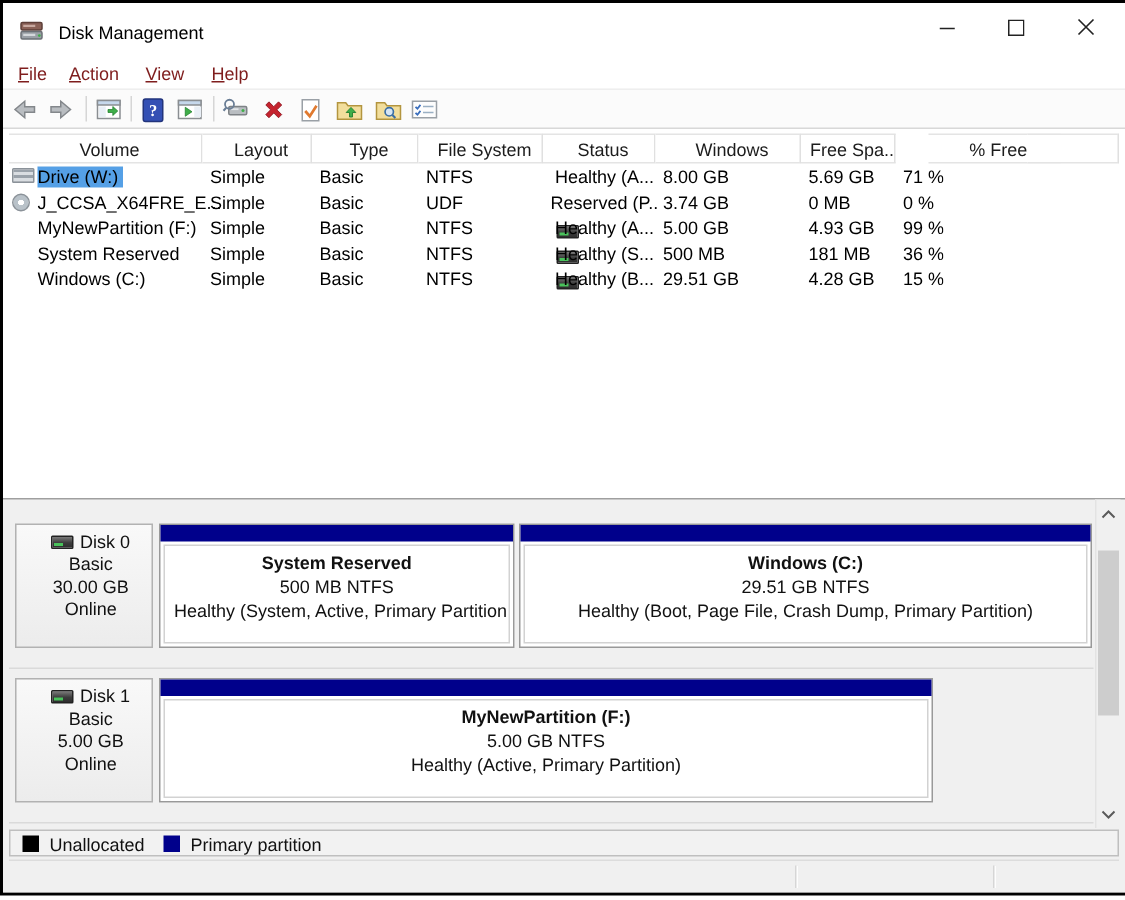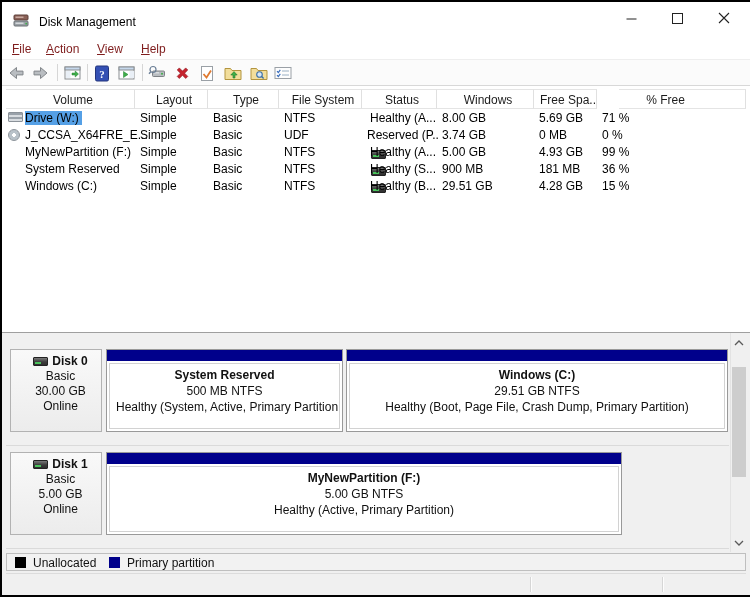--- a/index.html
+++ b/index.html
@@ -43,21 +43,21 @@
   .ic-stripes{display:inline-block;width:15px;height:10px;border-radius:1px;background:repeating-linear-gradient(180deg,#9aa2aa 0 2px,#d9dde1 2px 4px);border:1px solid #8b9299;box-sizing:border-box;}
   .ic-cd{display:inline-block;width:12px;height:12px;border-radius:50%;background:radial-gradient(circle at 50% 50%, #fff 0 2px, #b9c2c9 2px 5px, #dfe5e9 5px);border:1px solid #8b9299;box-sizing:border-box;}
 
   
   .bottombg{position:absolute;left:0;top:330px;right:0;bottom:0;background:#f0f0f0;border-top:1px solid #9f9f9f;box-sizing:border-box;}
 
   
   .dpanel{position:absolute;left:8px;width:92px;height:83px;box-sizing:border-box;border:1px solid #b2b2b2;background:linear-gradient(#f9f9f9,#ececec);padding:4px 0 0 9px;}
   .dp0{top:347px;} .dp1{top:450px;}
   .dline{line-height:15px;white-space:nowrap;}
-  .dname{font-weight:bold;}
+  .dname{font-weight:normal;}
   .dname .ic-drive{margin-right:4px;vertical-align:-1px;}
   .part{position:absolute;height:83px;box-sizing:border-box;border:1px solid #999999;background:#fff;}
   .partbar{position:absolute;left:0;top:0;right:0;height:11px;background:#00008b;}
   .partbody{position:absolute;left:2px;right:2px;top:13px;bottom:2px;border:1px solid #d2d2d2;padding:3px 6px;overflow:hidden;}
   .pl{line-height:16px;white-space:nowrap;}
   .pt{font-weight:bold;}
   .p00{left:104px;top:347px;width:237px;}
   .p01{left:344px;top:347px;width:382px;}
   .p10{left:104px;top:450px;width:516px;}
   .dsep{position:absolute;left:4px;width:723px;height:1px;background:#dadada;}
@@ -253,21 +253,21 @@
     <span class="rc cp">99 %</span>
   </div>
 
   <div class="vrow r3">
     <span class="rowicon ic-drive" style="top:4px;"></span>
     <span class="rc cv">System Reserved</span>
     <span class="rc cl">Simple</span>
     <span class="rc ct">Basic</span>
     <span class="rc cf">NTFS</span>
     <span class="rc cs">Healthy (S...</span>
-    <span class="rc cc">900 MB</span>
+    <span class="rc cc">500 MB</span>
     <span class="rc cfs">181 MB</span>
     <span class="rc cp">36 %</span>
   </div>
 
   <div class="vrow r4">
     <span class="rowicon ic-drive" style="top:4px;"></span>
     <span class="rc cv">Windows (C:)</span>
     <span class="rc cl">Simple</span>
     <span class="rc ct">Basic</span>
     <span class="rc cf">NTFS</span>

